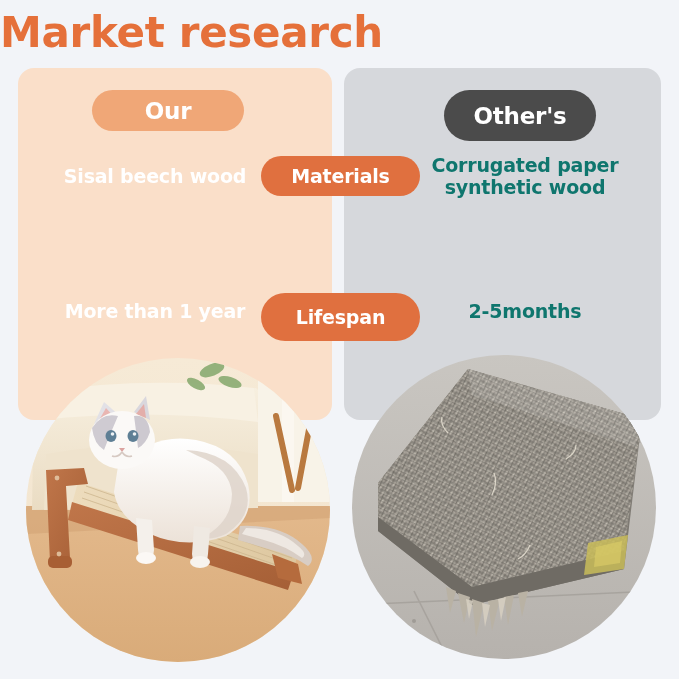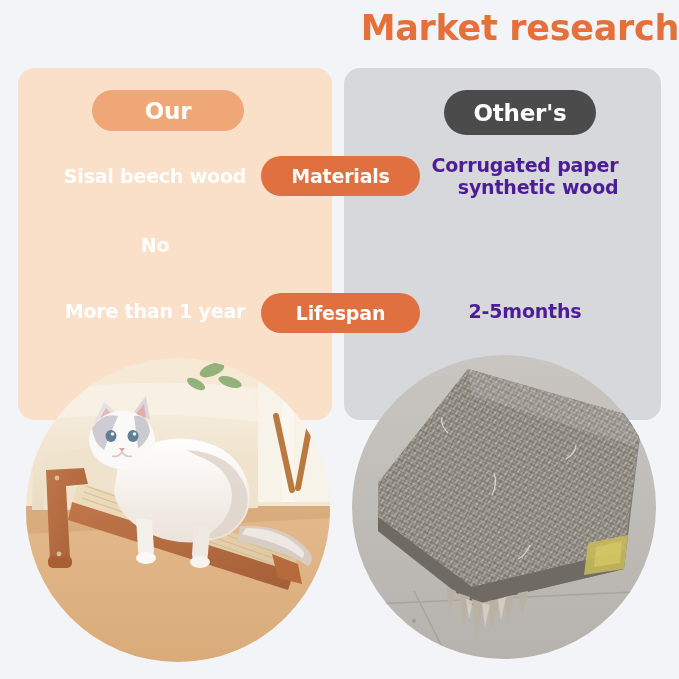--- a/index.html
+++ b/index.html
@@ -23,22 +23,22 @@
     height: 679px;
     background: #f2f4f8;
   }
 
   
   .title {
     position: absolute;
     left: 0;
     top: 8px;
     width: 679px;
-    text-align: right;
-    font-size: 35px;
+    text-align: left;
+    font-size: 42px;
     font-weight: bold;
     letter-spacing: -0.3px;
     color: #e5703a;
     font-family: "DejaVu Sans", sans-serif;
   }
 
   
   .panel {
     position: absolute;
     border-radius: 16px;
@@ -75,21 +75,21 @@
     left: 92px;
     top: 90px;
     width: 152px;
     height: 41px;
     background: #f0a777;
   }
   .head-other {
     left: 444px;
     top: 90px;
     width: 152px;
-    height: 45px;
+    height: 51px;
     background: #4b4b4b;
   }
 
   
   .attr-pill {
     position: absolute;
     display: flex;
     align-items: center;
     justify-content: center;
     text-align: left;
@@ -98,45 +98,45 @@
     color: #ffffff;
     font-weight: bold;
     font-size: 19px;
     line-height: 21px;
     font-family: "DejaVu Sans", sans-serif;
     letter-spacing: -0.2px;
     z-index: 4;
   }
   .attr-r0 { left: 261px; top: 156px; width: 159px; height: 40px; }
   .attr-r1 { left: 261px; top: 220px; width: 159px; height: 49px; }
-  .attr-r2 { left: 261px; top: 293px; width: 159px; height: 40px; }
+  .attr-r2 { left: 261px; top: 293px; width: 159px; height: 48px; }
 
   
   .val {
     position: absolute;
-    text-align: right;
+    text-align: center;
     font-weight: bold;
     font-family: "DejaVu Sans", sans-serif;
     letter-spacing: -0.2px;
     display: flex;
     align-items: center;
     justify-content: center;
     line-height: 22px;
   }
   .val-left {
     left: 40px;
     width: 230px;
     color: #ffffff;
     font-size: 19px;
     z-index: 3;
   }
   .val-right {
     left: 410px;
     width: 230px;
-    color: #4c1d95;
+    color: #0f766e;
     font-size: 19px;
     z-index: 3;
   }
   .row0 { top: 152px; height: 48px; }
   .row1 { top: 220px; height: 49px; }
   .row2 { top: 287px; height: 48px; }
   .row0.val-right { top: 148px; height: 56px; }
 
   
   .photo {
@@ -169,21 +169,20 @@
   <div class="panel panel-left"></div>
   <div class="panel panel-right"></div>
 
   <div class="head-pill head-our">Our</div>
   <div class="head-pill head-other">Other's</div>
 
   <div class="val val-left row0">Sisal beech wood</div>
   <div class="attr-pill attr-r0">Materials</div>
   <div class="val val-right row0">Corrugated paper<br>synthetic wood</div>
 
-  <div class="val val-left row1">No</div>
 
   <div class="val val-left row2">More than 1 year</div>
   <div class="attr-pill attr-r2">Lifespan</div>
   <div class="val val-right row2">2-5months</div>
 
   <div class="photo photo-left">
     <svg viewBox="0 0 304 304" preserveAspectRatio="xMidYMid slice">
       <defs>
         <linearGradient id="wallg" x1="0" y1="0" x2="0" y2="1">
           <stop offset="0" stop-color="#f6ead6"></stop>

